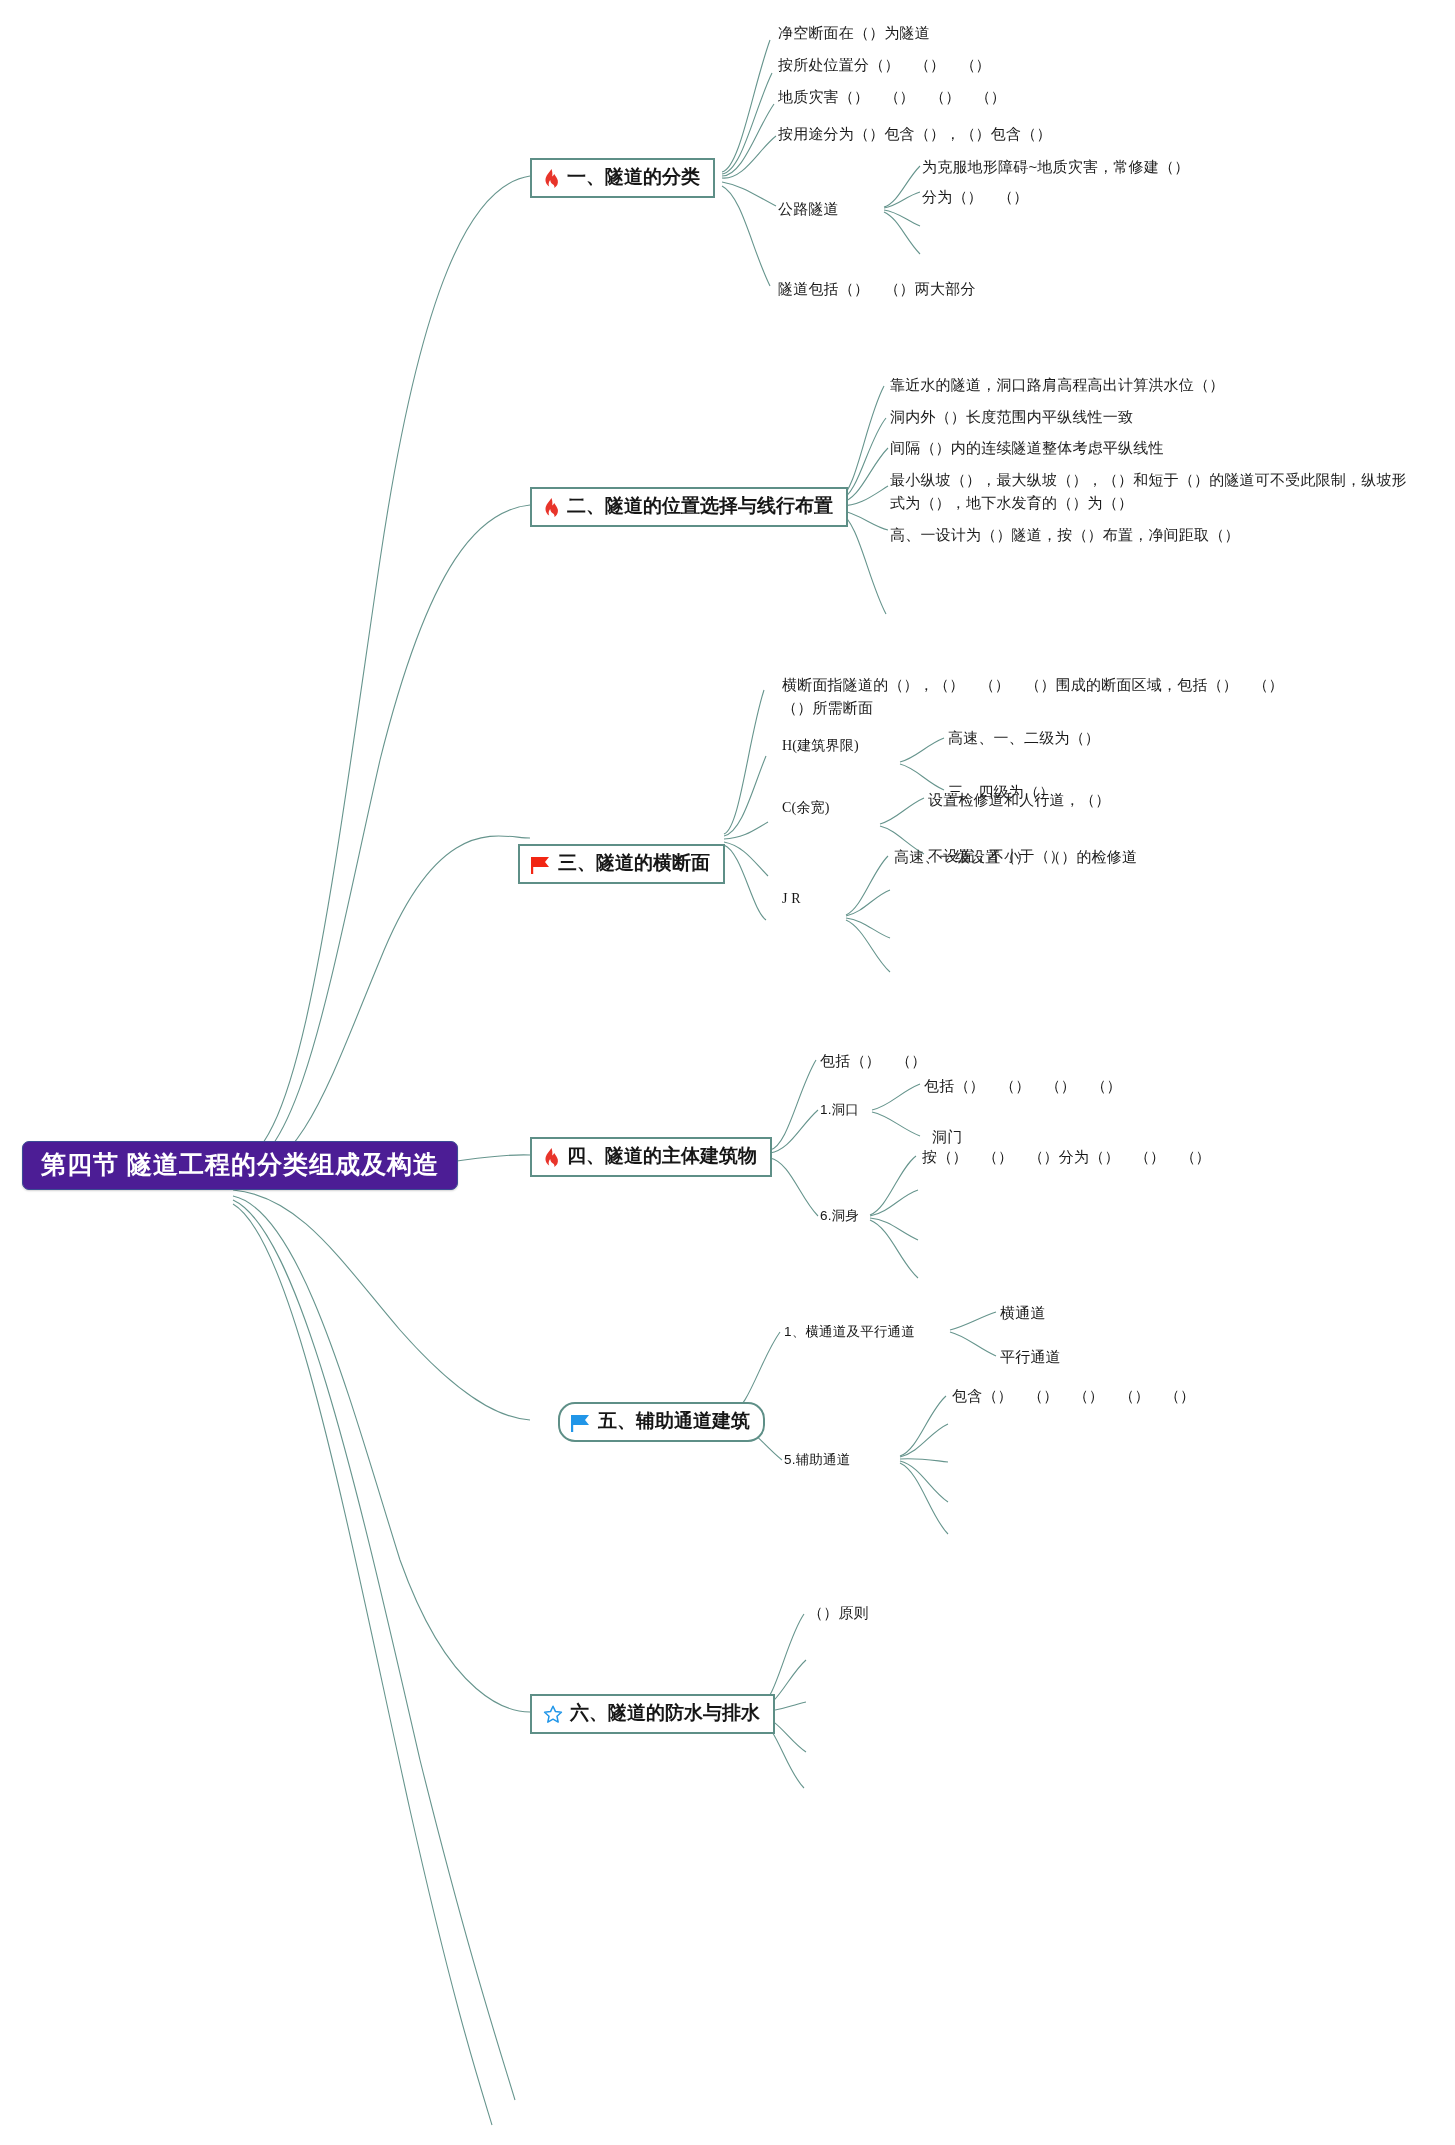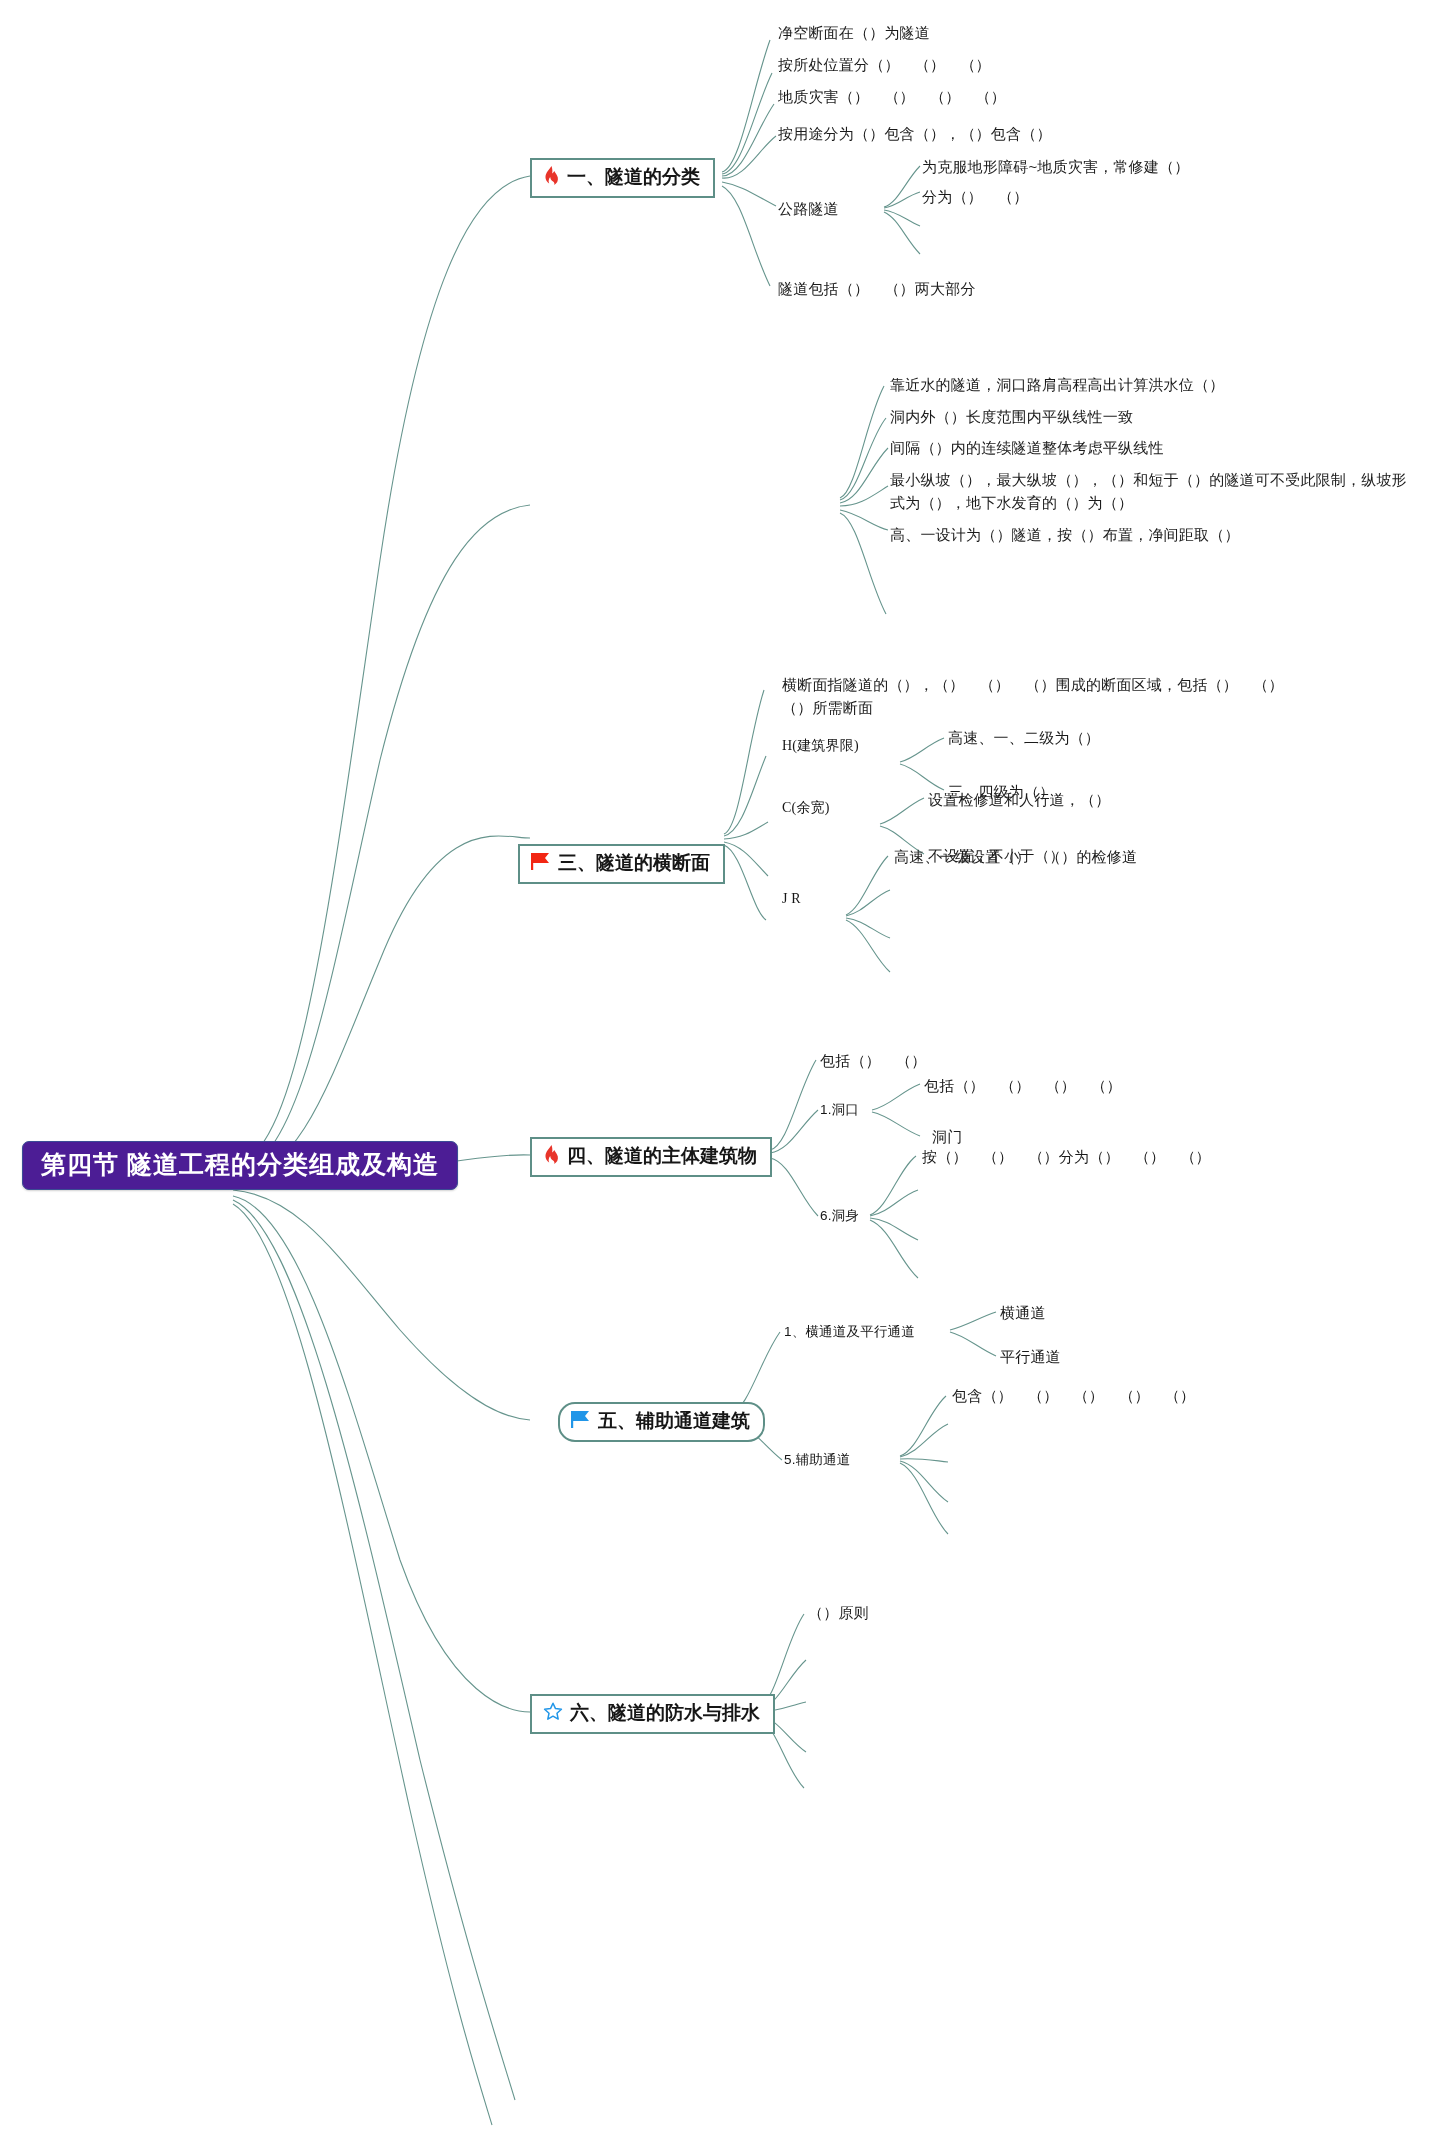--- a/index.html
+++ b/index.html
@@ -41,21 +41,21 @@
   
   .branch{
     background:#ffffff;
     border:2px solid #5e8f87;
     padding:6px 13px 7px 11px;
     font-size:19px;
     font-weight:700;
     line-height:1.2;
     color:#161616;
     display:flex;
-    align-items:flex-start;
+    align-items:flex-end;
     gap:7px;
   }
   .branch .ic{display:inline-block;line-height:1;flex:0 0 auto;}
 
   
   .ic-fire{
     width:17px;height:20px;position:relative;
   }
   .ic-fire svg{display:block;}
   .ic-flag{width:20px;height:19px;}
@@ -182,20 +182,28 @@
 
   <div class="leaf" style="left:778px;top:22px;">净空断面在（）为隧道</div>
   <div class="leaf" style="left:778px;top:54px;">按所处位置分（）　（）　（）</div>
   <div class="leaf" style="left:778px;top:86px;">地质灾害（）　（）　（）　（）</div>
   <div class="leaf" style="left:778px;top:123px;">按用途分为（）包含（），（）包含（）</div>
   <div class="leaf" style="left:778px;top:198px;">公路隧道</div>
   <div class="leaf" style="left:778px;top:278px;">隧道包括（）　（）两大部分</div>
   <div class="leaf" style="left:922px;top:156px;">为克服地形障碍~地质灾害，常修建（）</div>
   <div class="leaf" style="left:922px;top:186px;">分为（）　（）</div>
 
+  <div class="node branch" style="left:530px;top:487px;">
+    <span class="ic ic-fire">
+      <svg width="17" height="20" viewBox="0 0 17 20">
+        <path d="M8.5 0C6 4 4 5.5 3 8.2 1.6 11.8 3.2 15.6 6.2 17.6c-1-2.3-.6-4.6 1-6.6.2 2.1 1.3 3.4 2.9 4.6 1.3 1 1.6 2.3 1.2 3.4 2.6-1.4 4.1-4.2 3.5-7.4-.5-2.8-2.6-4.3-3.5-6.6-.6 1.3-1.3 2-2.2 2.6.6-2.5.3-4.8-.6-7.6z" fill="#e8342a"></path>
+      </svg>
+    </span>
+    <span>二、隧道的位置选择与线行布置</span>
+  </div>
 
   <div class="leaf" style="left:890px;top:374px;">靠近水的隧道，洞口路肩高程高出计算洪水位（）</div>
   <div class="leaf" style="left:890px;top:406px;">洞内外（）长度范围内平纵线性一致</div>
   <div class="leaf" style="left:890px;top:437px;">间隔（）内的连续隧道整体考虑平纵线性</div>
   <div class="leaf wrap" style="left:890px;top:469px;width:528px;">最小纵坡（），最大纵坡（），（）和短于（）的隧道可不受此限制，纵坡形式为（），地下水发育的（）为（）</div>
   <div class="leaf" style="left:890px;top:524px;">高、一设计为（）隧道，按（）布置，净间距取（）</div>
 
   <div class="node branch" style="left:518px;top:820px;margin-top:24px;">
     <span class="ic ic-flag">
       <svg width="20" height="19" viewBox="0 0 20 19">

